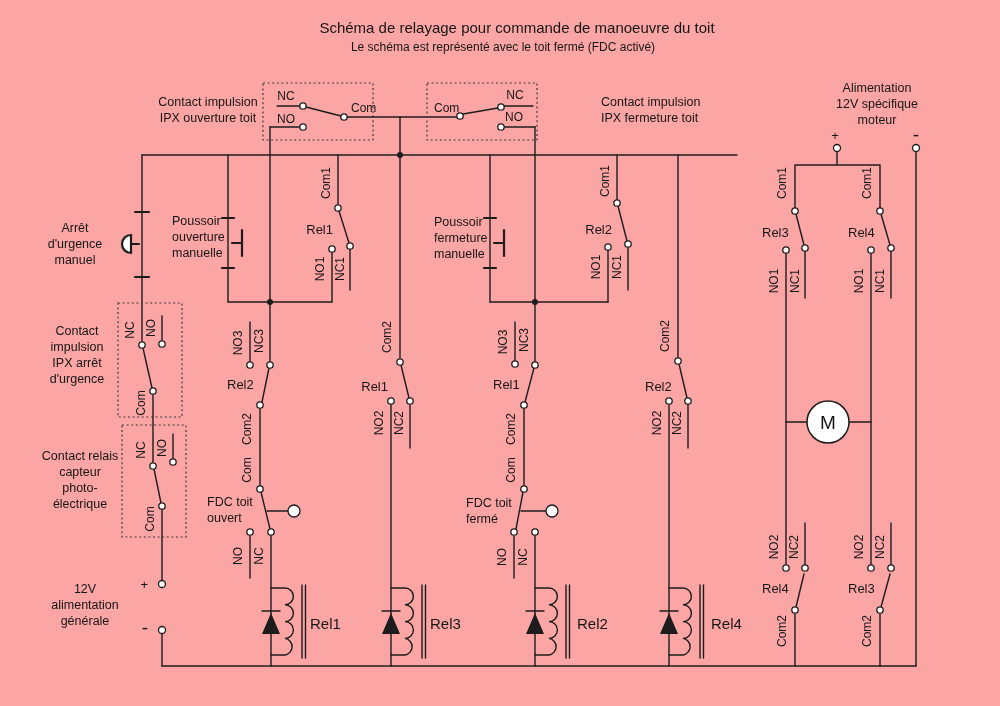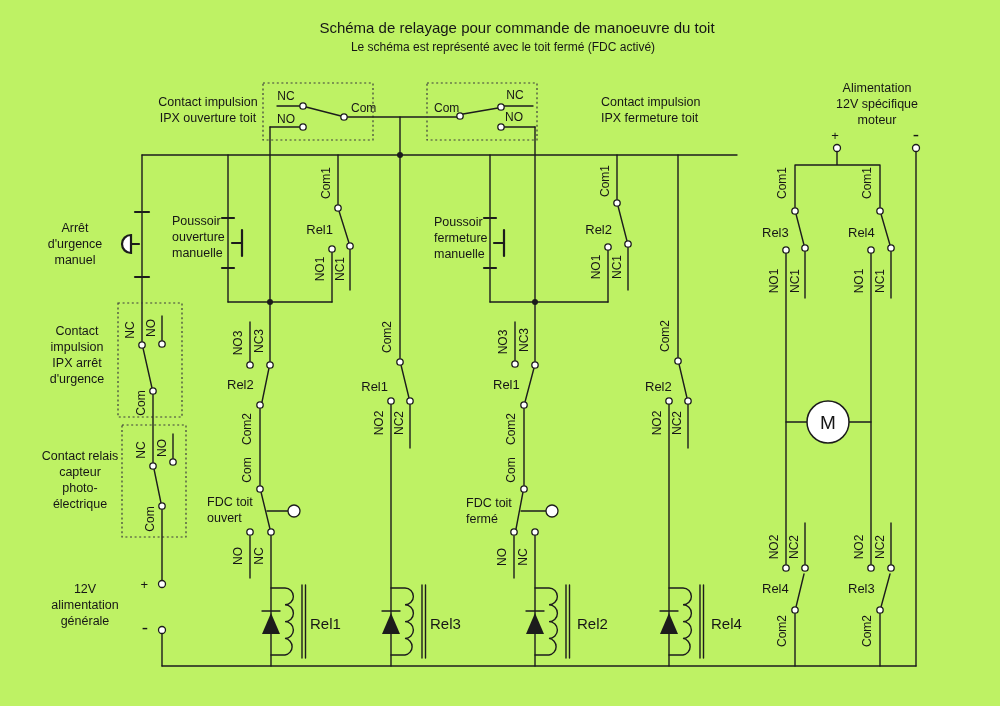--- a/index.html
+++ b/index.html
@@ -1,16 +1,16 @@
 <!DOCTYPE html>
 <html><head>
 <meta charset="utf-8">
 <style>
   html,body{margin:0;padding:0;background:#fff}
-  .canvas{position:relative;width:1000px;height:706px;background:#bef264;overflow:hidden}
+  .canvas{position:relative;width:1000px;height:706px;background:#fca5a5;overflow:hidden}
   svg{position:absolute;left:0;top:0}
   svg text{font-family:"Liberation Sans","DejaVu Sans",sans-serif;fill:#161616}
   .w{fill:none;stroke:#1c1c1c;stroke-width:1.4;stroke-linecap:round}
   .wt{fill:none;stroke:#1c1c1c;stroke-width:2.2;stroke-linecap:round}
   .dash{fill:none;stroke:#3c3c3c;stroke-width:1.2;stroke-dasharray:2 2.6}
   .term{fill:#ffffff;stroke:#1c1c1c;stroke-width:1.3}
   .dot{fill:#1c1c1c;stroke:none}
   .blk{fill:#1c1c1c;stroke:none}
   .lb{font-size:12px}
   .lc{font-size:12.5px}

